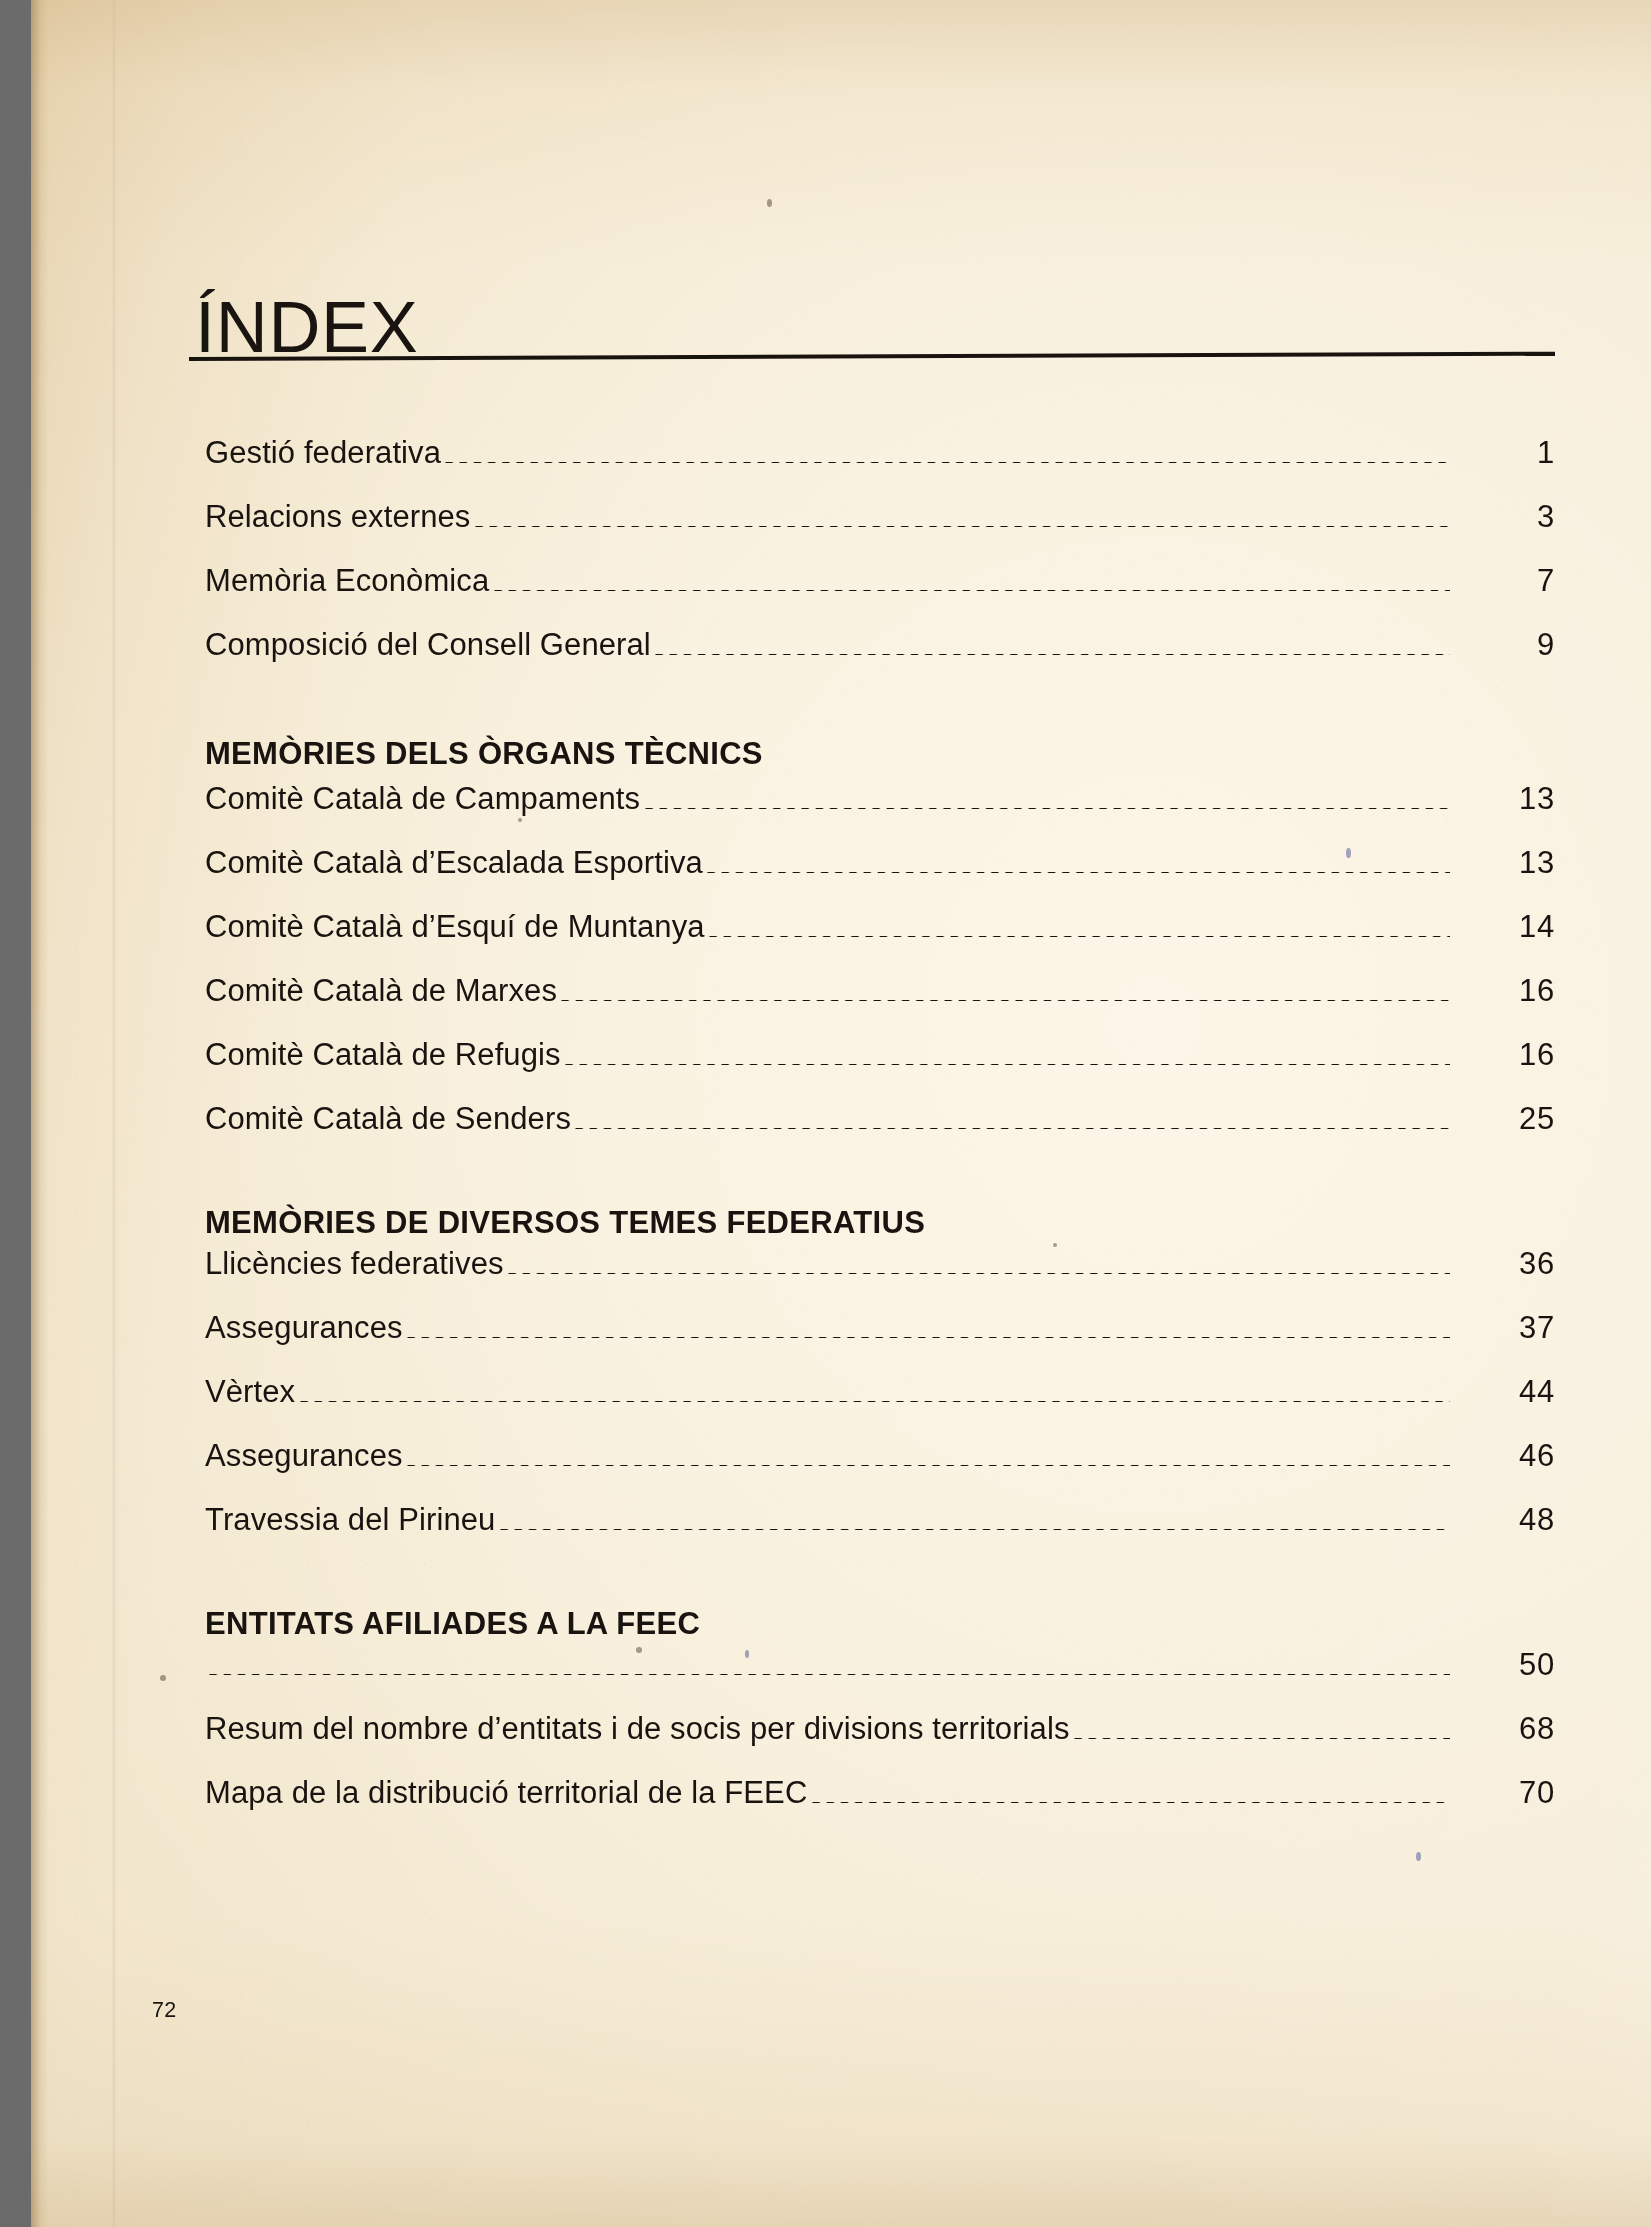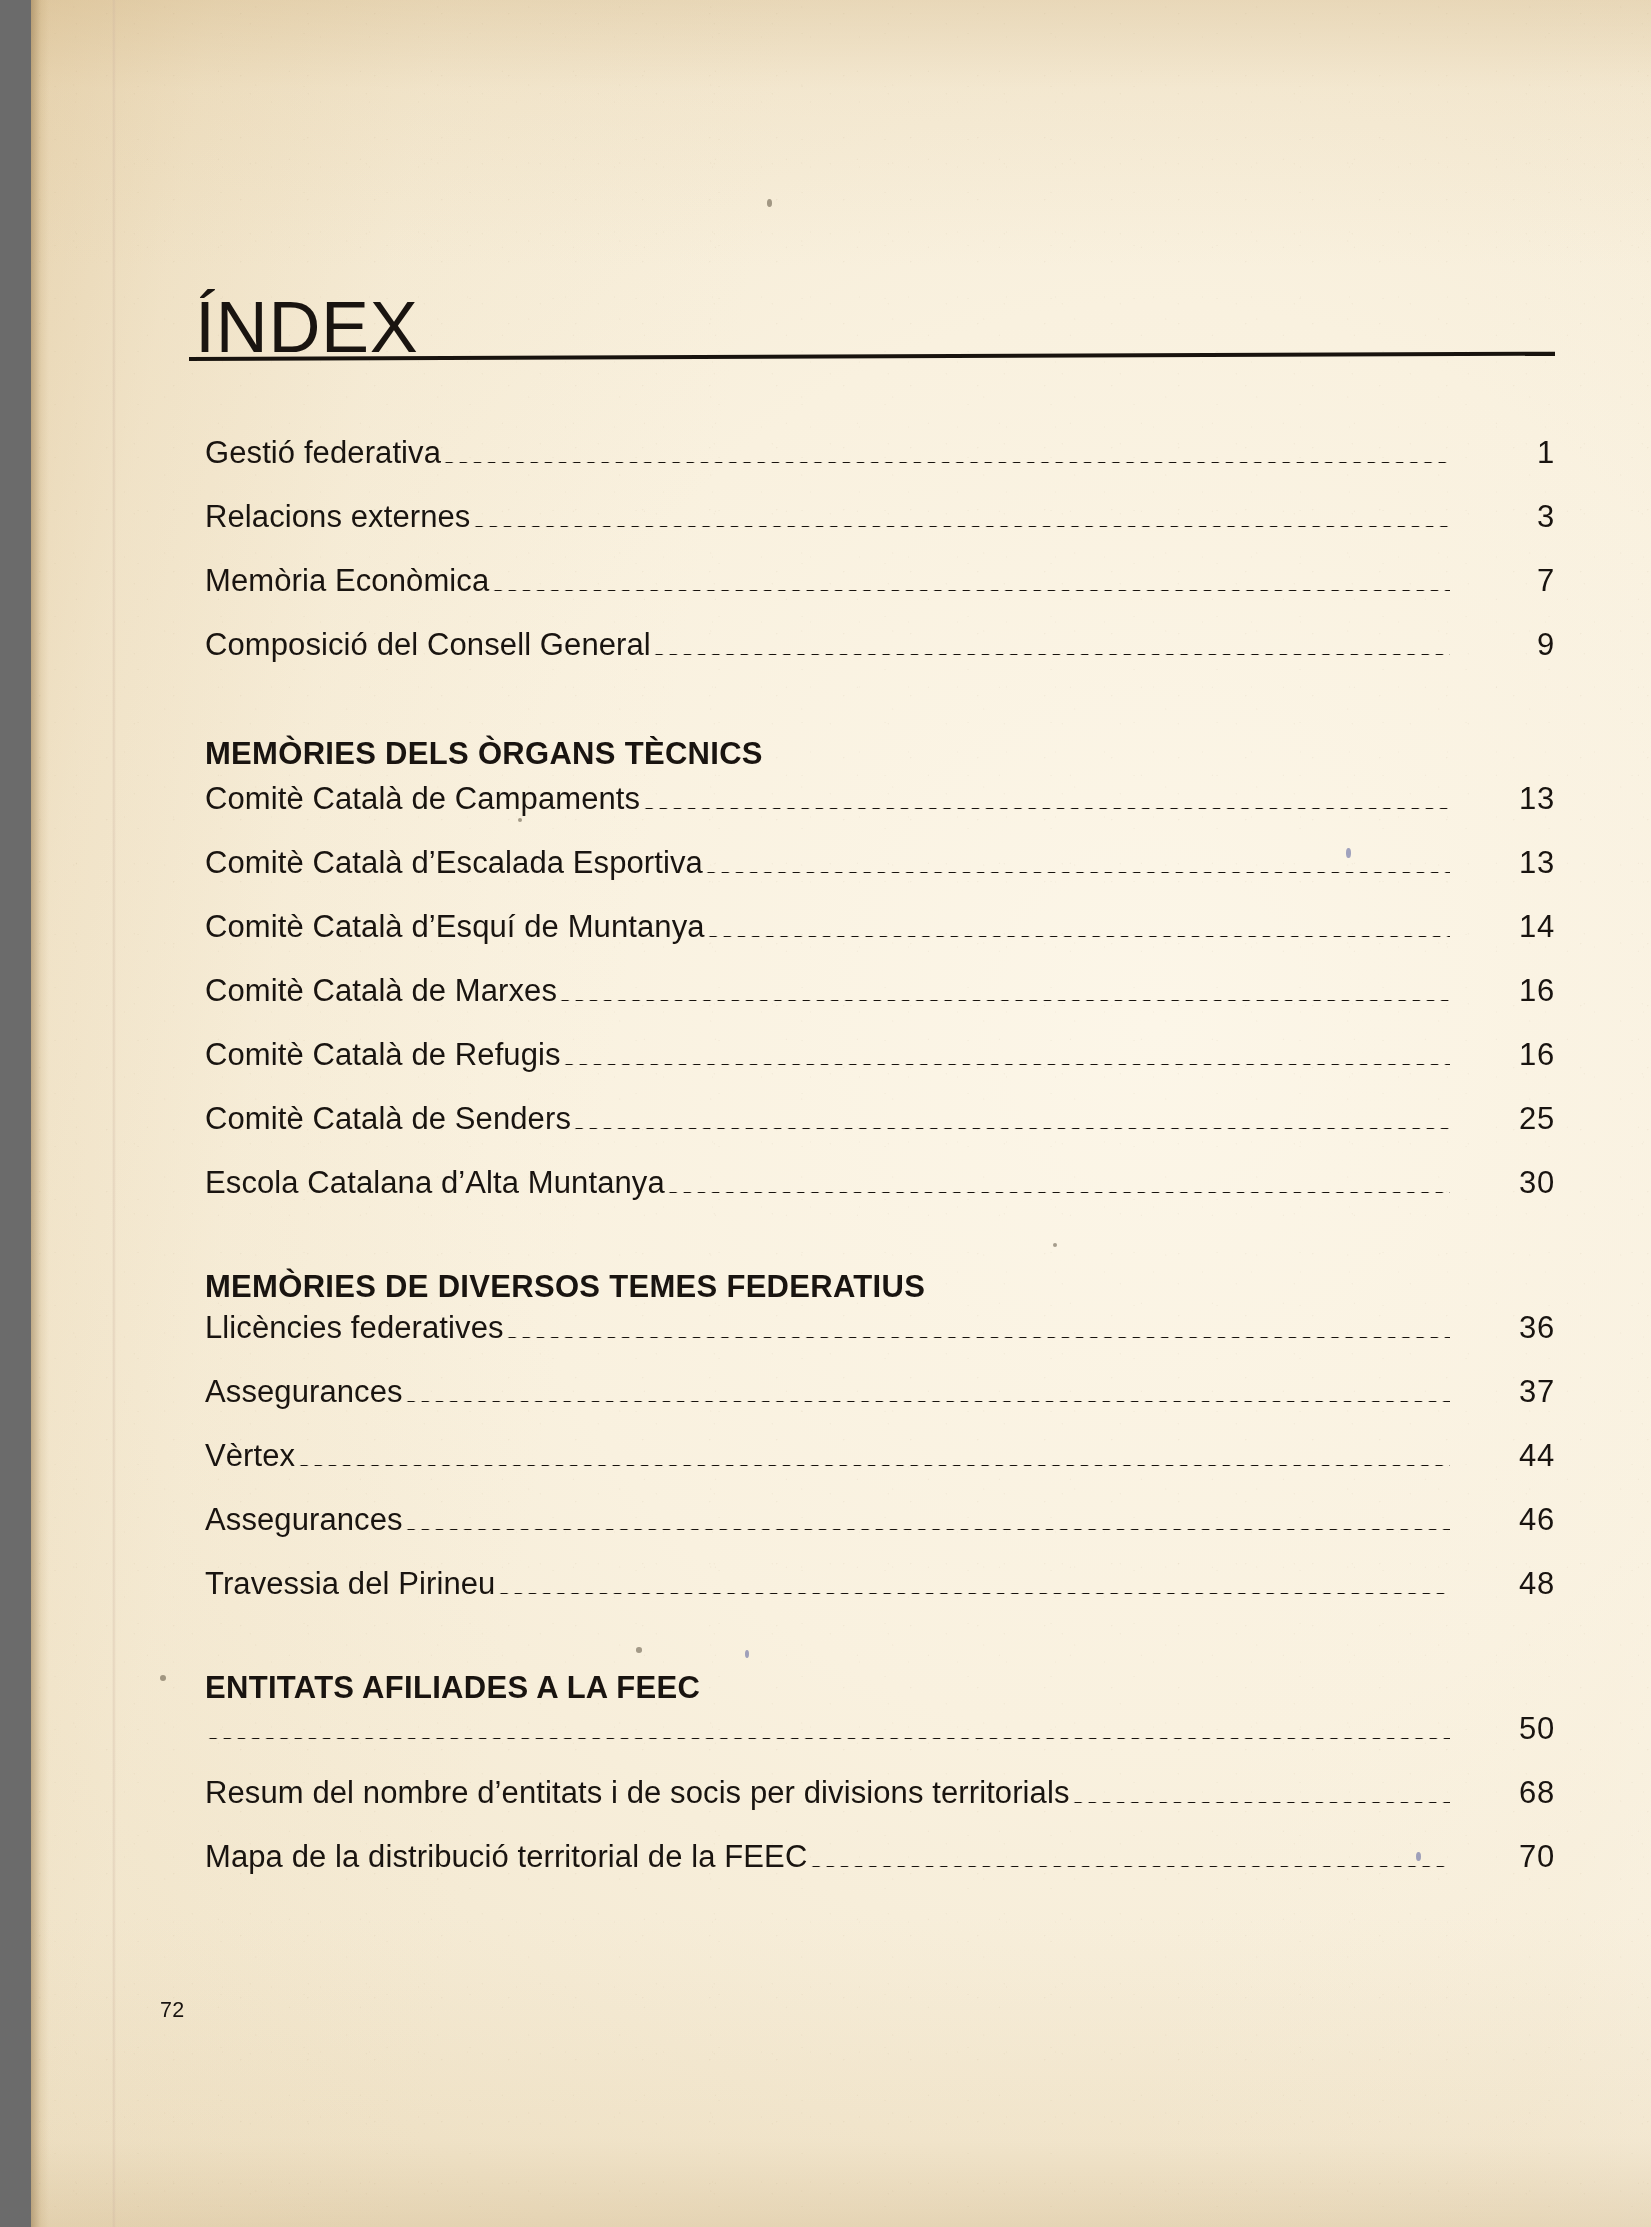--- a/index.html
+++ b/index.html
@@ -169,21 +169,21 @@
     line-height: 1.0;
     display: flex;
     align-items: flex-end;
     padding-bottom: 9.7px;
     box-sizing: border-box;
   }
   .section-head.first { height: 90px; padding-bottom: 14px; }
 
   .folio {
     position: absolute;
-    left: 129px;
+    left: 121px;
     top: 1998px;
     font-size: 21.5px;
     letter-spacing: 0.3px;
   }
 
   
   .speck { position: absolute; background: rgba(60,48,32,0.45); border-radius: 50%; }
   .speck-blue { position: absolute; background: rgba(70,80,150,0.5); border-radius: 50%; }
 </style>
 </head>
@@ -258,25 +258,20 @@
         <div class="row entry">
           <span class="label">Comitè Català de Refugis</span>
           <span class="leader"></span>
           <span class="pageno">16</span>
         </div>
         <div class="row entry">
           <span class="label">Comitè Català de Senders</span>
           <span class="leader"></span>
           <span class="pageno">25</span>
         </div>
-        <div class="row entry">
-          <span class="label">Escola Catalana d’Alta Muntanya</span>
-          <span class="leader"></span>
-          <span class="pageno">30</span>
-        </div>
         <div class="row section-head">MEMÒRIES DE DIVERSOS TEMES FEDERATIUS</div>
         <div class="row entry">
           <span class="label">Llicències federatives</span>
           <span class="leader"></span>
           <span class="pageno">36</span>
         </div>
         <div class="row entry">
           <span class="label">Assegurances</span>
           <span class="leader"></span>
           <span class="pageno">37</span>

